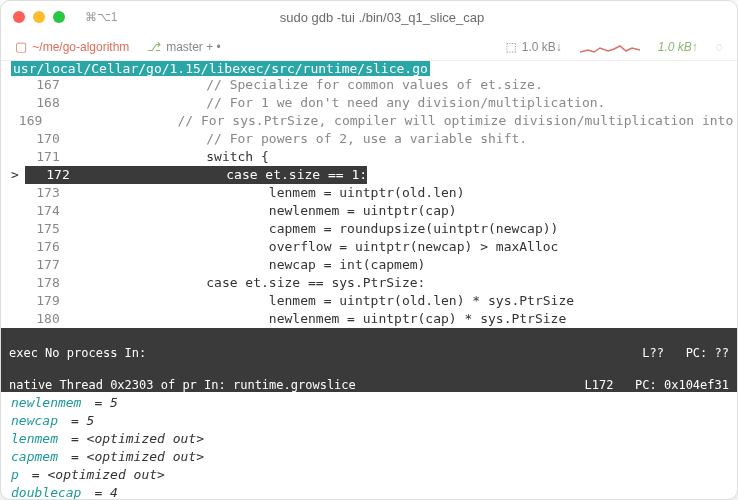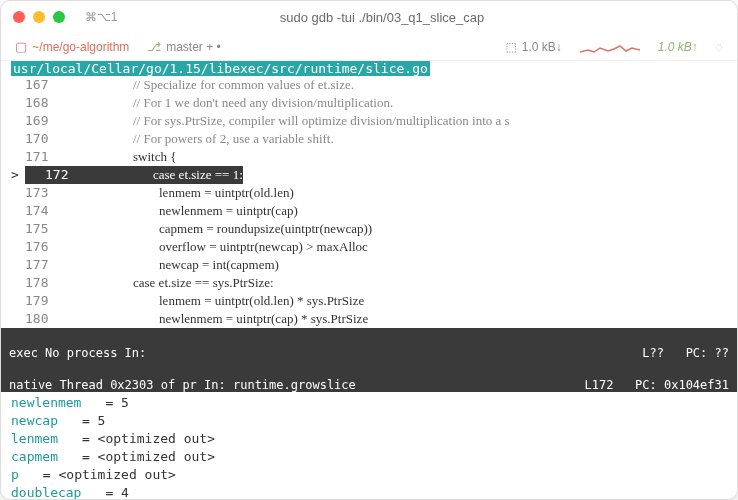--- a/index.html
+++ b/index.html
@@ -18,33 +18,33 @@
   .folder-icon { color:#de6f5b; font-size:13px; }
   .branch-icon { color:#8fb573; }
   .tilde { color:#de6f5b; }
   .spark { width:60px; height:14px; }
   .up { color:#8fb573;font-style:italic; }
 
   .editor { flex:1; overflow:hidden; display:flex; flex-direction:column; white-space:pre; }
   .path-hl { background:#2aa6a6; color:#fff; padding:0 2px; display:inline-block; margin-left:10px; }
   .code { padding-left:10px; }
   .line { display:flex; height:18px; line-height:18px; }
-  .gut { width:56px; text-align:left; padding-right:10px; color:#888; }
+  .gut { width:56px; text-align:center; padding-right:10px; color:#888; }
   .bp { width:14px; text-align:left; color:#333; }
-  .src { flex:1; color:#333;font-family:Liberation Serif, serif; }
+  .src { flex:1; color:#333; }
   .cm { color:#888; }
   .line.current .gut, .line.current .src-hl { background:#3a3a3a; color:#fff;padding-left:20px; }
   .src-hl { display:inline-block; }
 
   .bar { background:#3a3a3a; color:#fff; display:flex; padding:16px 8px; height:18px; line-height:18px; font-size:12px; }
   .bar .l { flex:1; }
   .bar .r { }
 
   .console { padding:2px 10px 8px 10px; line-height:18px; }
-  .console .row { display:flex; gap:24px; }
+  .console .row { display:flex; gap:13px;font-style:italic; }
   .varname { color:#1d9a9a; }
   .eq { color:#333; }
   .cursor { display:inline-block; width:7px; height:14px; background:#555; vertical-align:middle; margin-left:2px; }
 </style>
 </head>
 <body>
 
 <div class="window">
 
   <div class="titlebar">

